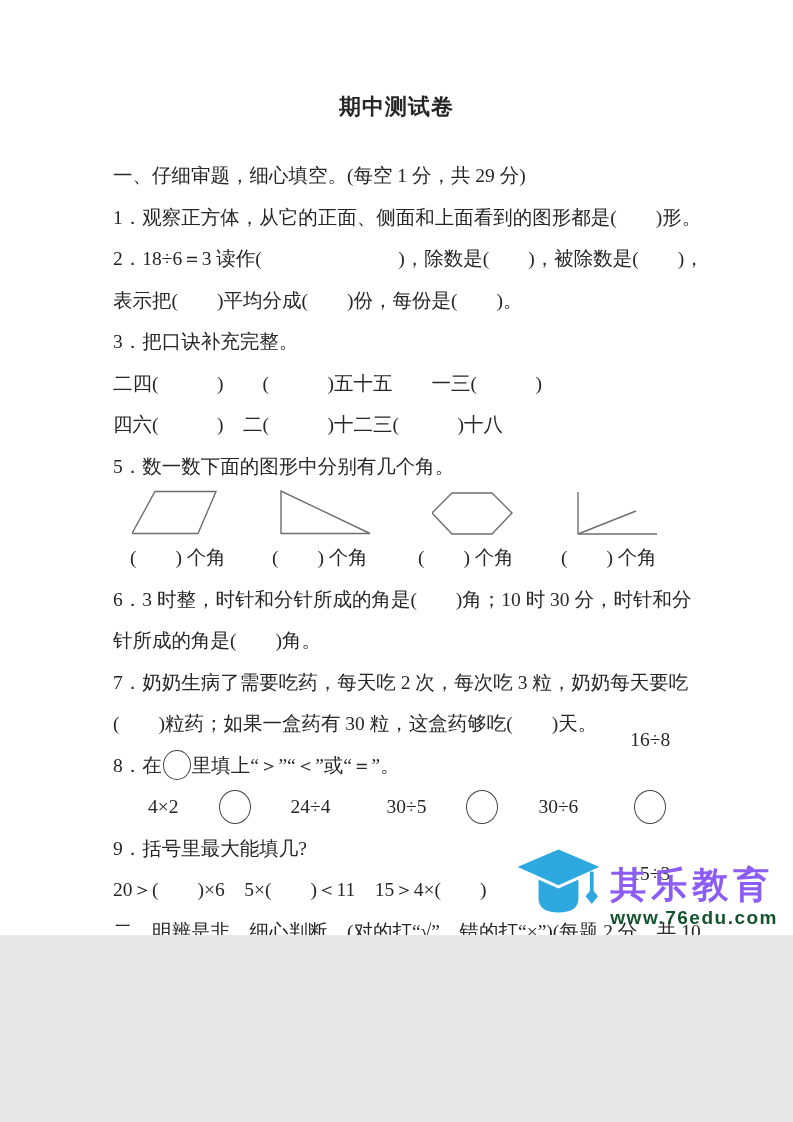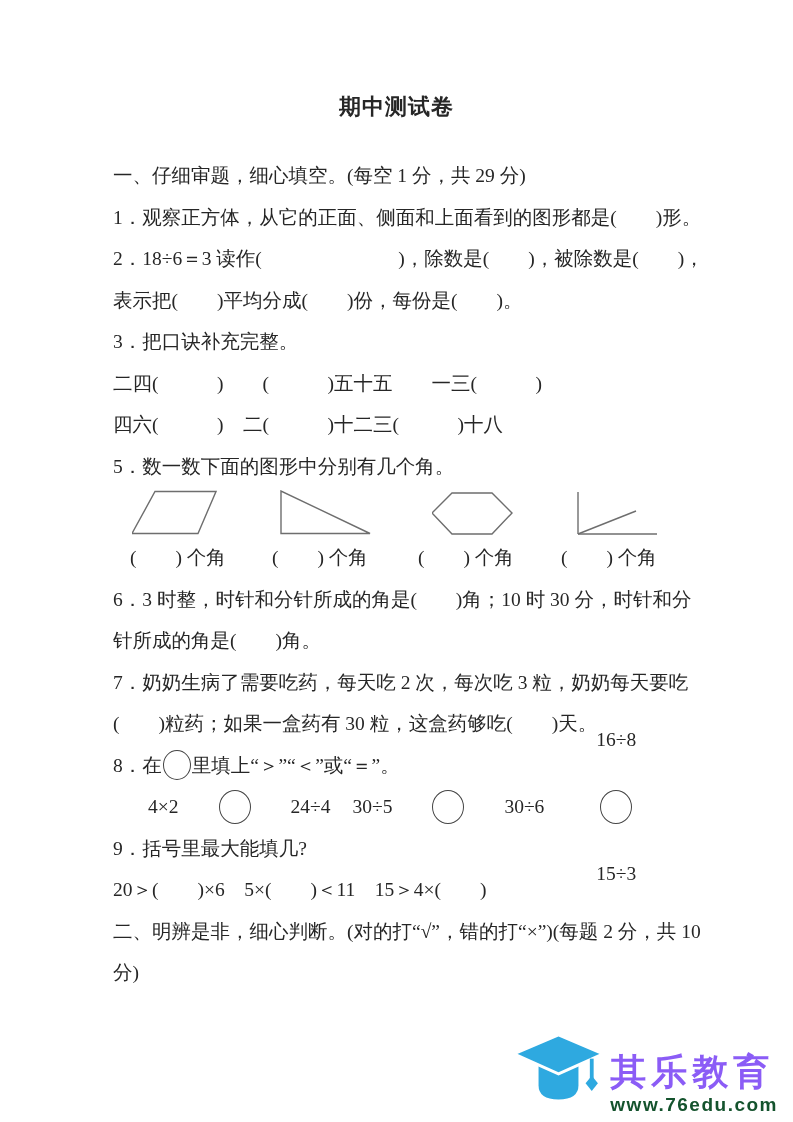--- a/index.html
+++ b/index.html
@@ -1,18 +1,18 @@
 <!DOCTYPE html>
 <html><head>
 <meta charset="utf-8">
 <style>
   html,body { margin:0; padding:0; background:#e8e8e8; }
   .page {
     position:relative;
-    width:793px; height:1122px;
+    width:793px; height:935px;
     margin:0 auto;
     background:#ffffff;
     font-family:"Liberation Serif","DejaVu Serif",serif;
     color:#262626;
     overflow:hidden;
   }
   .title {
     padding-top:92px;
     text-align:center;
     font-size:22px;
@@ -47,21 +47,21 @@
     display:inline-block;
     width:30px; height:32px;
     border:1.5px solid #444444;
     border-radius:50%;
     margin:0 1px;
     flex:0 0 auto;
   }
   .cmp-circle.small { width:26px; height:28px; }
   .eq-row { padding-left:148px; }
   .cmp-group { display:flex; align-items:center;gap:39px; }
-  .cmp-group.g2 { margin-left:22px; }
+  .cmp-group.g2 { margin-left:56px; }
   .cmp-group.g3 { margin-left:52px;flex-direction:column; }
 
   
   .footer {
     position:absolute;
     right:15px; bottom:6px;
     display:flex;
     align-items:flex-end;
   }
   .cap-icon { margin-right:4px; margin-bottom:2px; }

